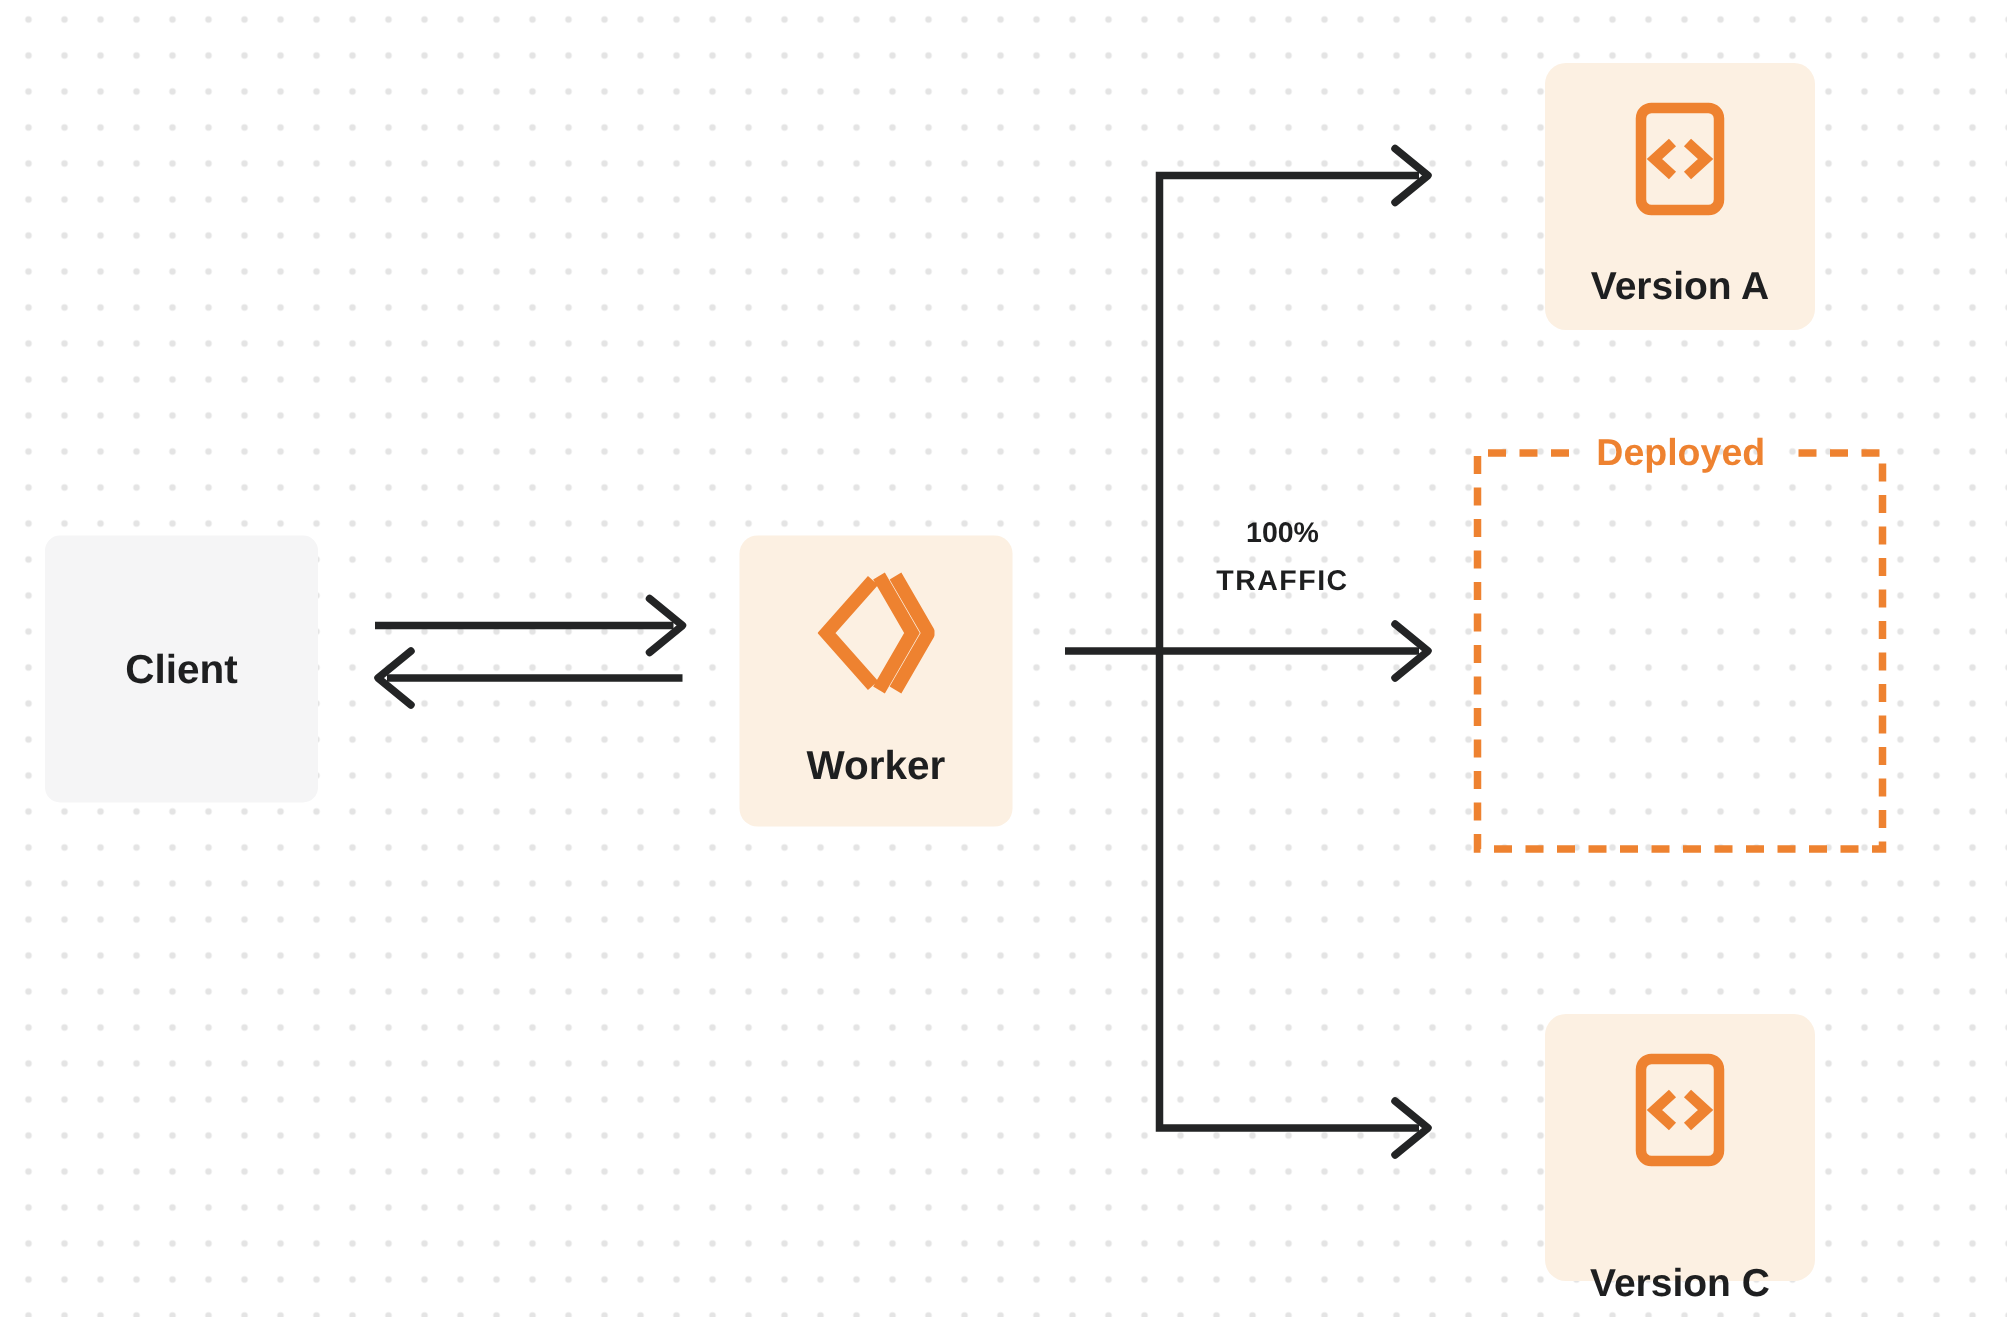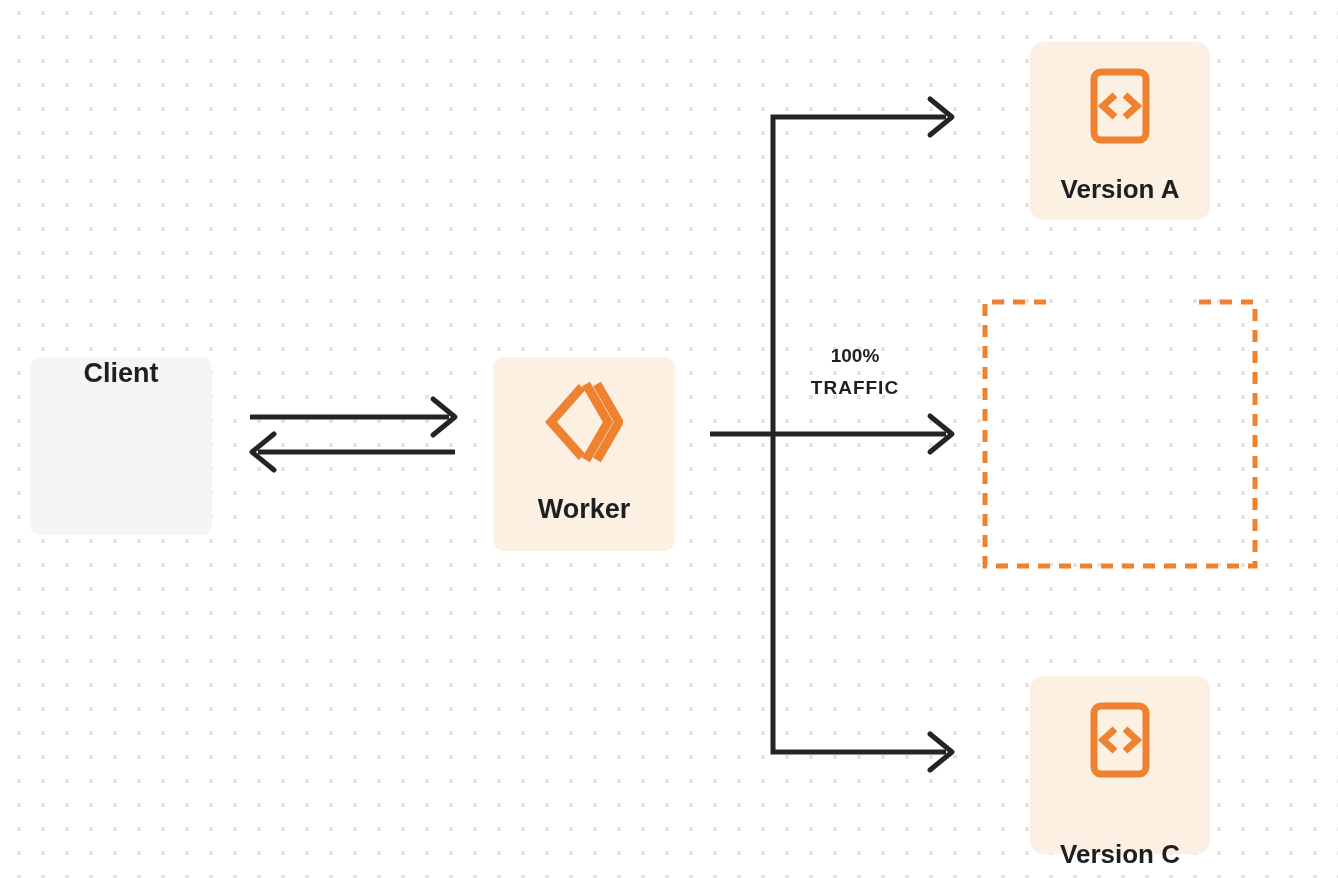--- a/index.html
+++ b/index.html
@@ -41,21 +41,21 @@
   }
   .node .label{
     font-weight:700;
     color:var(--text);
     white-space:nowrap;
     line-height:32px;
   }
   .node-client{
     left:30px;top:345px;width:182px;height:178px;
     background:var(--node-gray-bg);
-    border-radius:10px;
+    justify-content:center;border-radius:10px;
   }
   .node-client .label{font-size:27px;}
   .node-worker{
     left:493px;top:345px;width:182px;height:194px;
     background:var(--node-cream-bg);
   }
   .node-worker .icon{margin-top:24px;color:var(--accent);}
   .node-worker .label{margin-top:26px;font-size:27px;}
   .node-version{
     width:180px;height:178px;left:1030px;
@@ -151,19 +151,20 @@
     <span class="icon">
       <svg width="60" height="76" viewBox="0 0 60 76" fill="none">
         <rect x="4" y="4" width="52" height="68" rx="7" stroke="currentColor" stroke-width="7"></rect>
         <polyline points="25,27 13,38 25,49" stroke="currentColor" stroke-width="7" fill="none"></polyline>
         <polyline points="35,27 47,38 35,49" stroke="currentColor" stroke-width="7" fill="none"></polyline>
       </svg>
     </span>
     <span class="label">Version C</span>
   </div>
 
+  <div class="deployed-label">Deployed</div>
 
   <div class="traffic-label">
     <div class="line1">100%</div>
     <div class="line2">TRAFFIC</div>
   </div>
 
 </div>
 
 </body></html>

